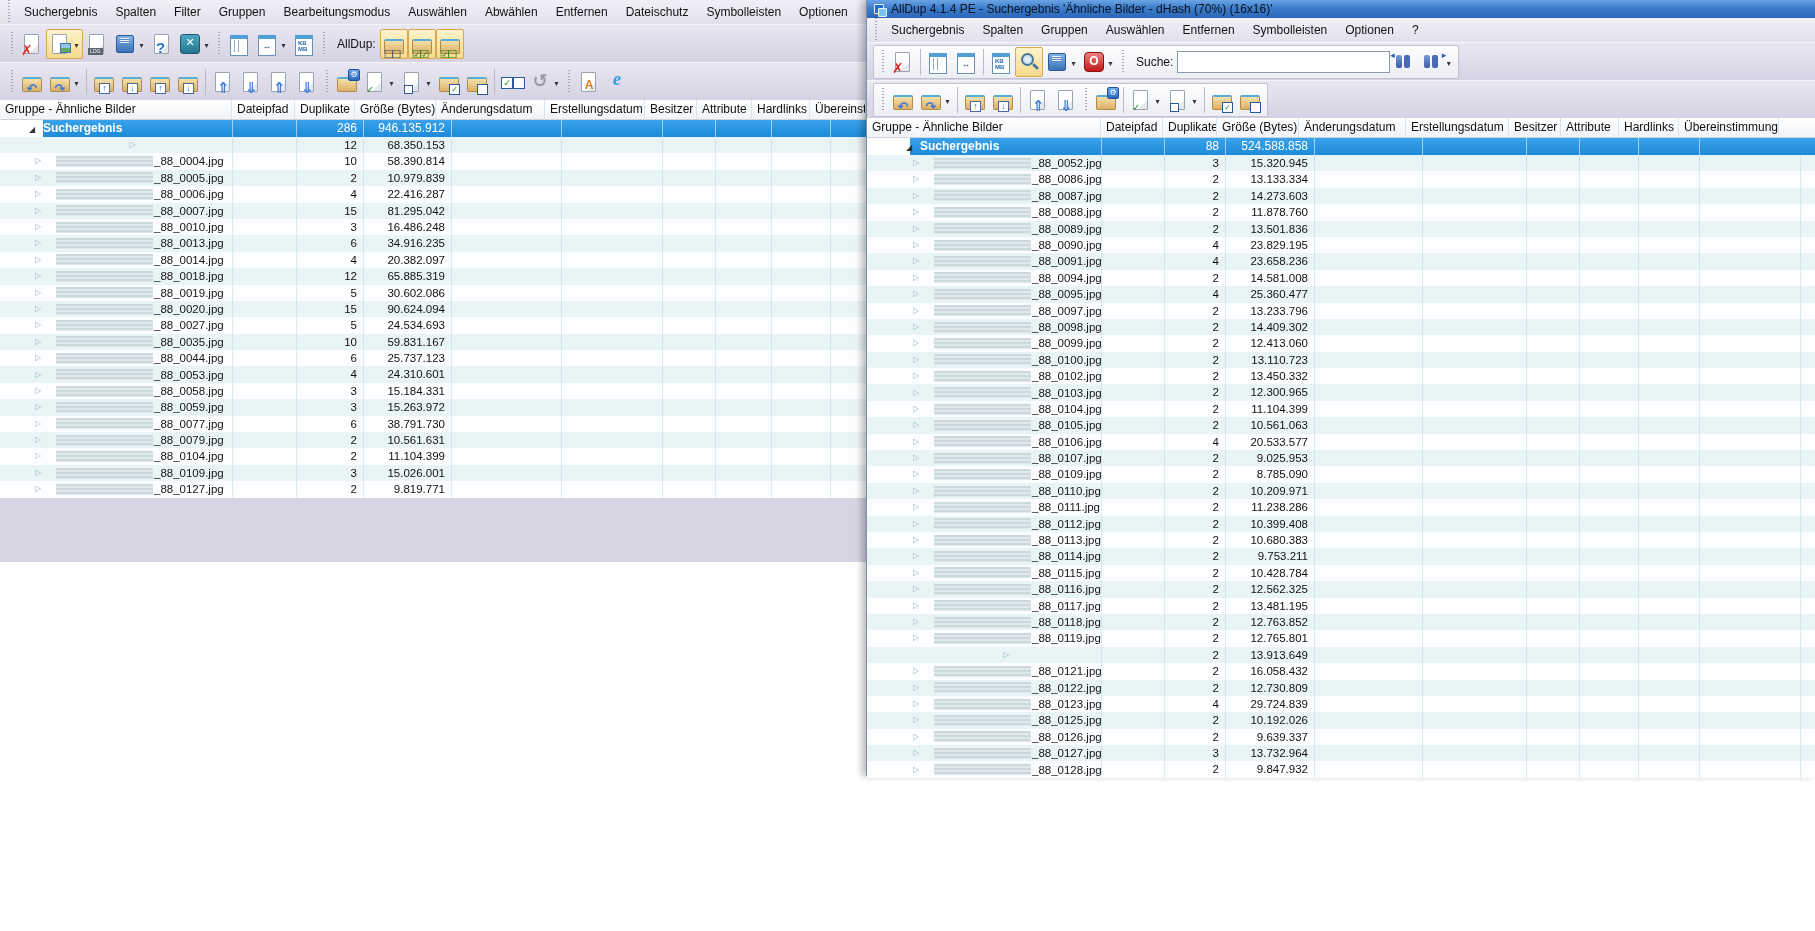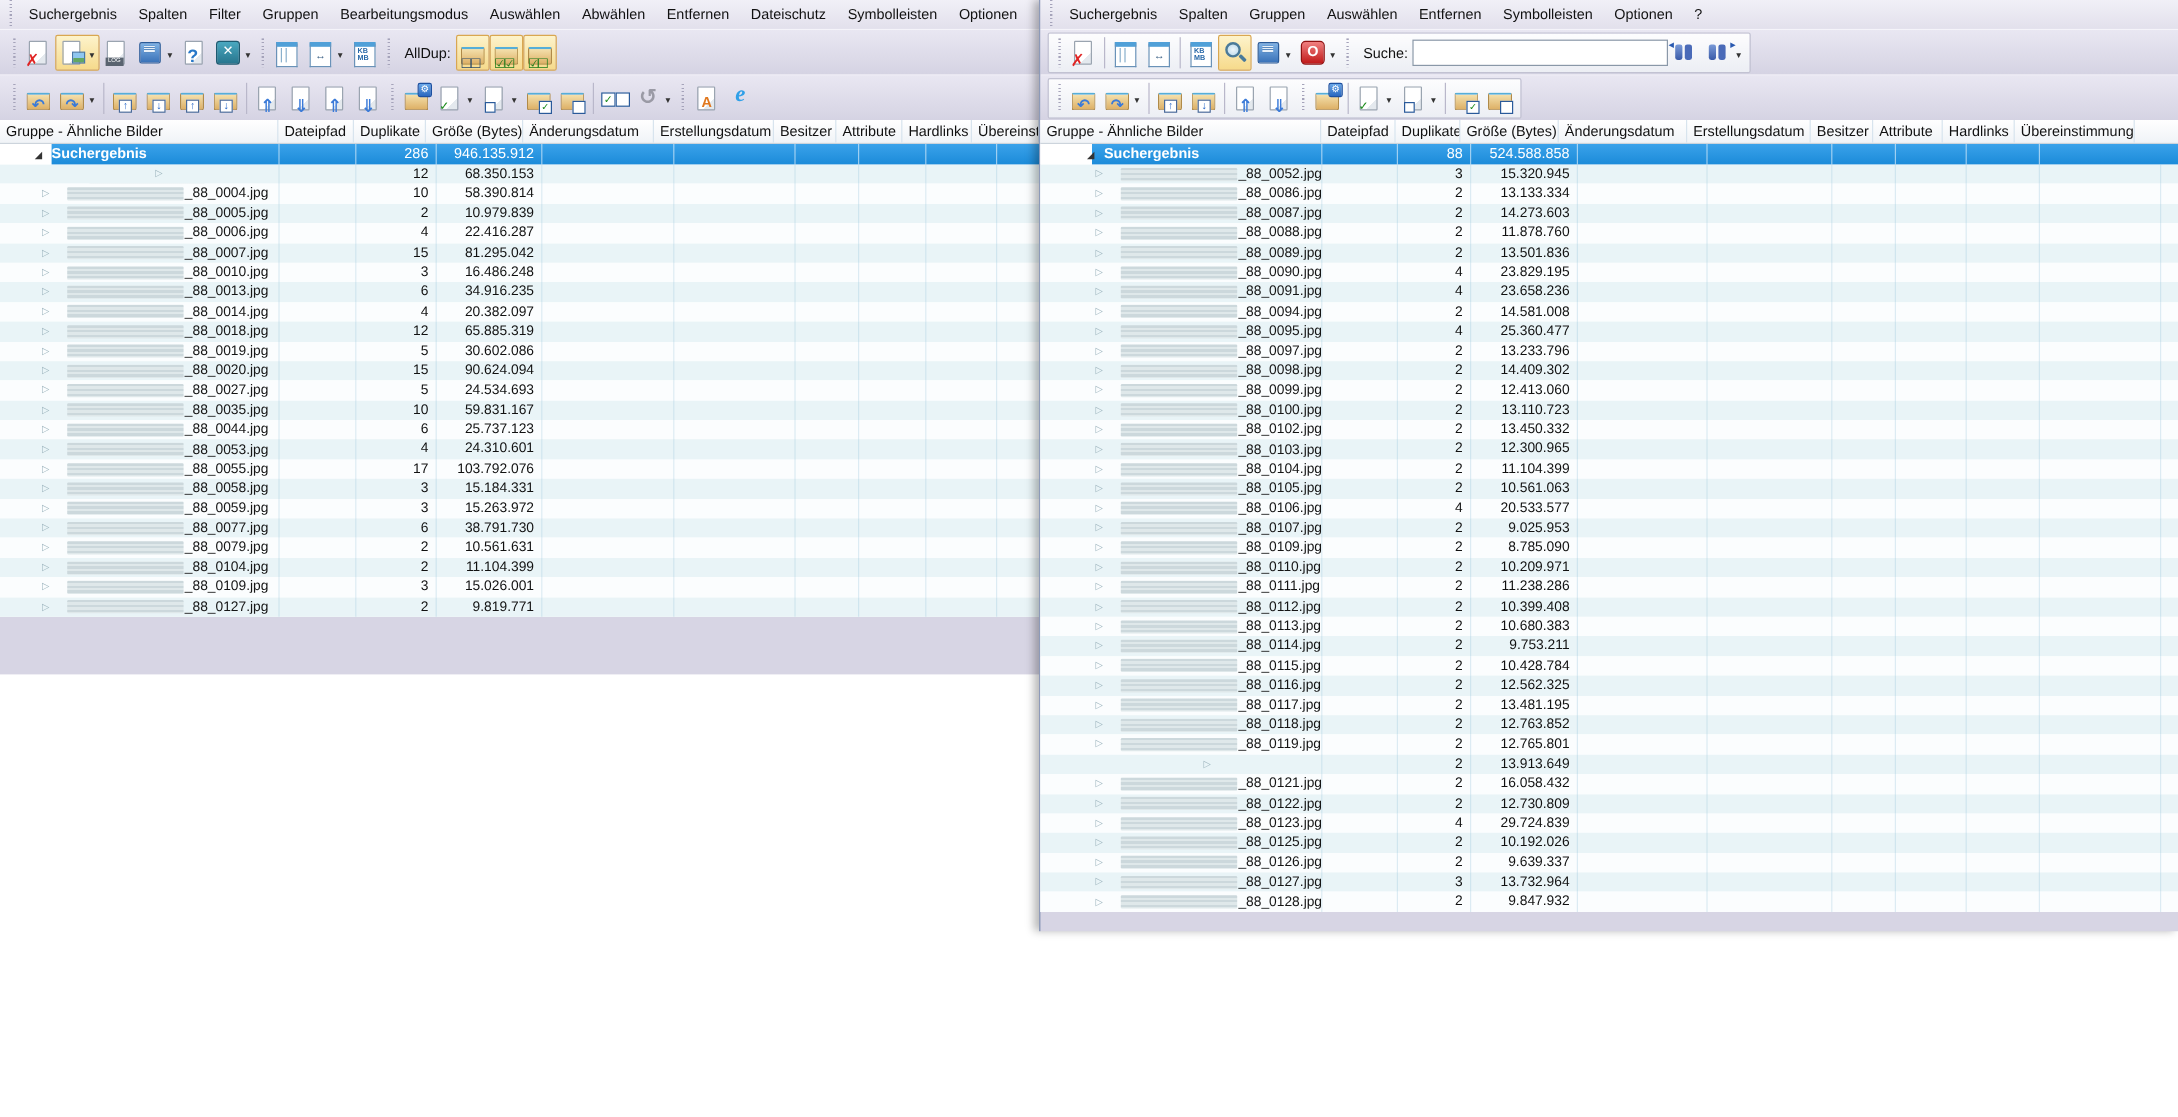--- a/index.html
+++ b/index.html
@@ -527,37 +527,20 @@
             <div class="cell" style="width: 52px;"></div>
             <div class="cell" style="width: 55px;"></div>
             <div class="cell" style="width: 58px;"></div>
             <div class="cell" style="width: 56px;"></div>
             <div class="cell cfill"></div>
           </div>
           <div class="trow">
             <div class="cell c0" style="width: 232px;">
               <span class="exp"></span>
               <span class="redact"></span>
-              <span class="fname">_88_0055.jpg</span>
-            </div>
-            <div class="cell" style="width: 63px;"></div>
-            <div class="cell cnum" style="width: 60px;">17</div>
-            <div class="cell cnum" style="width: 81px;">103.792.076</div>
-            <div class="cell" style="width: 109px;"></div>
-            <div class="cell" style="width: 100px;"></div>
-            <div class="cell" style="width: 52px;"></div>
-            <div class="cell" style="width: 55px;"></div>
-            <div class="cell" style="width: 58px;"></div>
-            <div class="cell" style="width: 56px;"></div>
-            <div class="cell cfill"></div>
-          </div>
-          <div class="trow">
-            <div class="cell c0" style="width: 232px;">
-              <span class="exp"></span>
-              <span class="redact"></span>
               <span class="fname">_88_0058.jpg</span>
             </div>
             <div class="cell" style="width: 63px;"></div>
             <div class="cell cnum" style="width: 60px;">3</div>
             <div class="cell cnum" style="width: 81px;">15.184.331</div>
             <div class="cell" style="width: 109px;"></div>
             <div class="cell" style="width: 100px;"></div>
             <div class="cell" style="width: 52px;"></div>
             <div class="cell" style="width: 55px;"></div>
             <div class="cell" style="width: 58px;"></div>
@@ -665,20 +648,24 @@
             <div class="cell" style="width: 58px;"></div>
             <div class="cell" style="width: 56px;"></div>
             <div class="cell cfill"></div>
           </div>
         </div>
       </div>
   </div>
 </div>
 
 <div class="win winR" id="winR">
+  <div class="titlebar">
+    <span class="appicon"></span>
+    <span class="title">AllDup 4.1.4 PE - Suchergebnis 'Ähnliche Bilder - dHash (70%) (16x16)'</span>
+  </div>
   <div class="menubar">
     <span class="grip"></span>
     <span style="display:flex">
         <span class="mitem">Suchergebnis</span>
         <span class="mitem">Spalten</span>
         <span class="mitem">Gruppen</span>
         <span class="mitem">Auswählen</span>
         <span class="mitem">Entfernen</span>
         <span class="mitem">Symbolleisten</span>
         <span class="mitem">Optionen</span>

